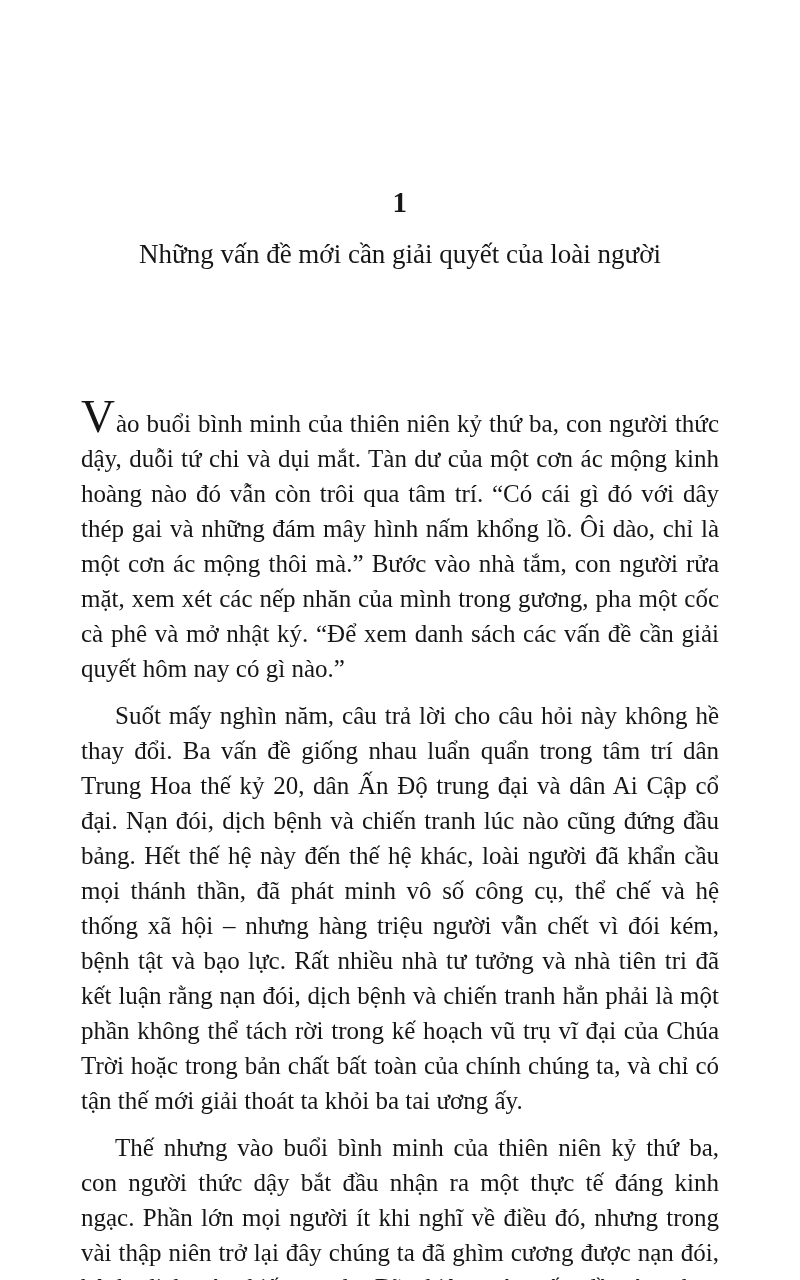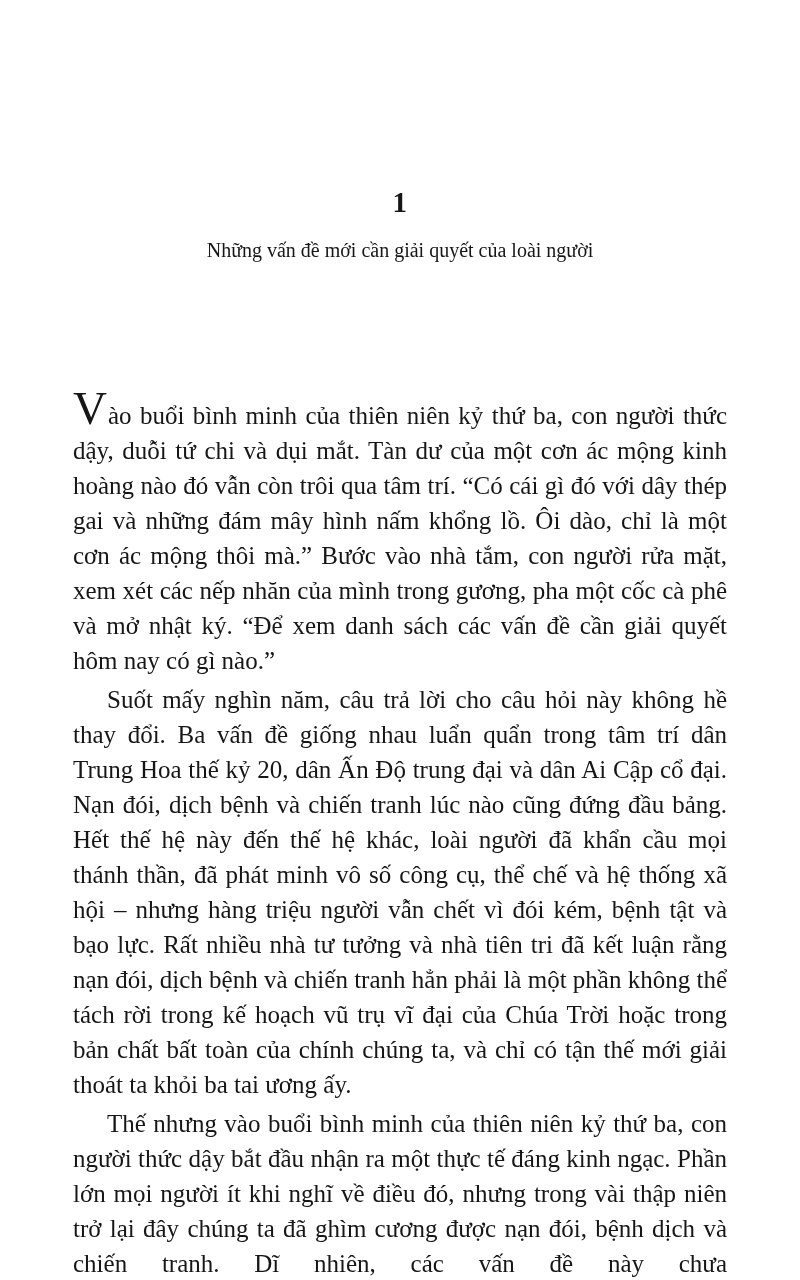--- a/index.html
+++ b/index.html
@@ -26,35 +26,35 @@
     font-weight: 700;
     letter-spacing: 0.5px;
   }
   .chapter-title {
     position: absolute;
     top: 238px;
     left: 0;
     width: 100%;
     margin: 0;
     text-align: center;
-    font-size: 20px;
+    font-size: 27px;
     font-weight: 400;
     line-height: 1.2;
   }
   .body-text {
     position: absolute;
     top: 394px;
     left: 69px;
     width: 662px;
     font-size: 25px;
     line-height: 35px;
     text-align: justify;
   }
   .para {
-    margin: 4px;
+    margin: 12px;
     padding: 0;
   }
   .para.indent {
     text-indent: 34px;
   }
   .para.last-cut {
     text-align-last: justify;
     font-family: Liberation Serif, serif;
   }
   .dropcap {

